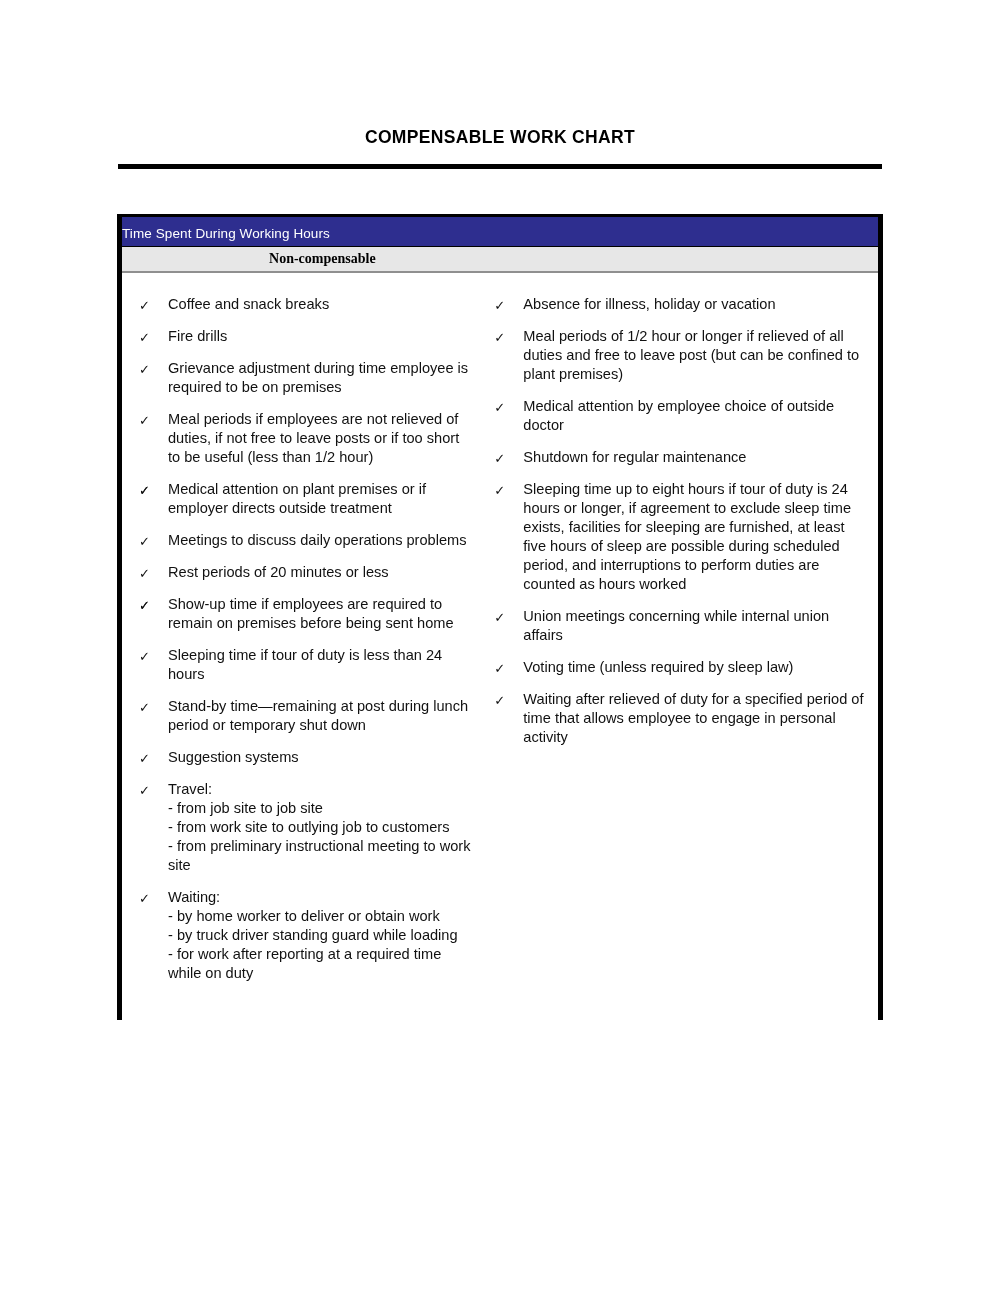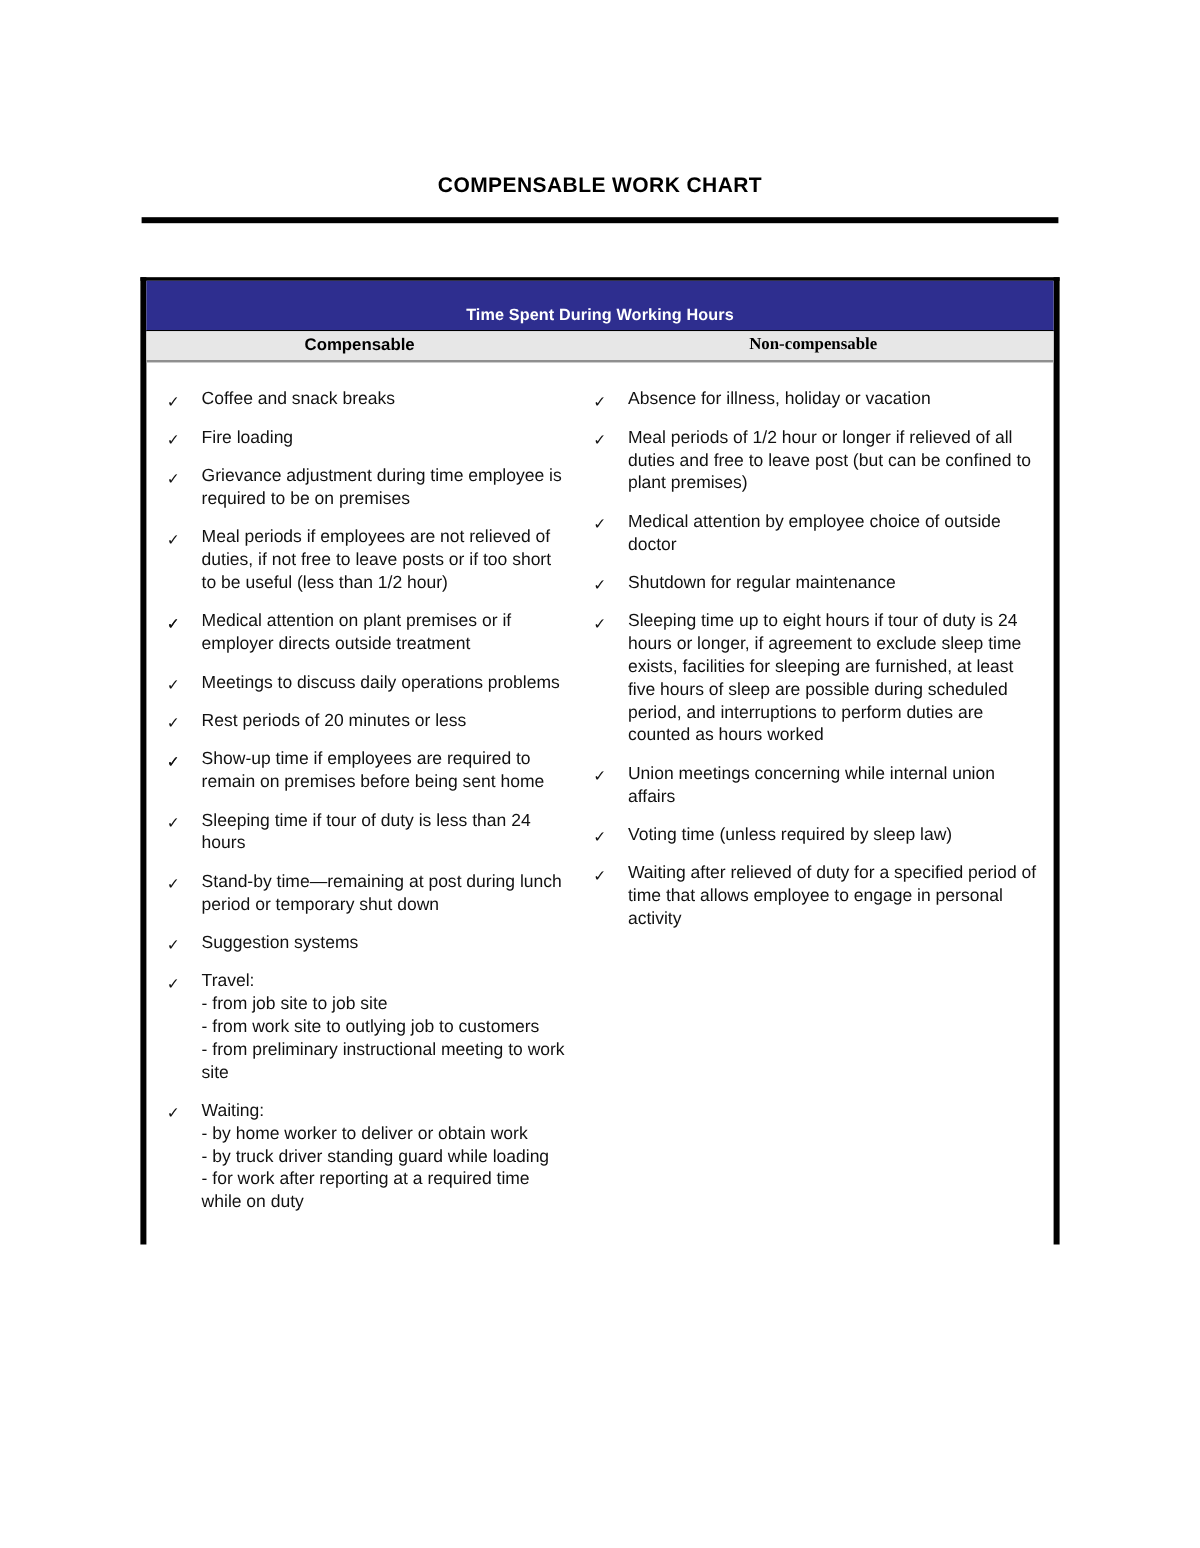--- a/index.html
+++ b/index.html
@@ -11,21 +11,21 @@
   body {
     font-family: "Liberation Sans", sans-serif;
     color: #000000;
     -webkit-font-smoothing: antialiased;
   }
 
   .page {
     position: relative;
     width: 1000px;
     height: 1020px;
-    margin: 17px auto;
+    margin: 0 auto;
     background: #ffffff;
     overflow: hidden;
     box-sizing: border-box;
   }
 
   
   .doc-title {
     position: absolute;
     left: 118px;
     top: 114px;
@@ -58,24 +58,24 @@
     border-right: 5px solid #000000;
     border-top: 3px solid #000000;
     border-bottom: 3px solid #9a9a9a;
     background: #ffffff;
   }
 
   .band-title {
     background: #2e2e8f;
     color: #ffffff;
     font-size: 13.5px;
-    font-weight: bold;
-    text-align: center;
+    font-weight: normal;
+    text-align: left;
     line-height: 18px;
-    padding: 20px 0 3px 0;
+    padding: 8px 0 3px 0;
     border-bottom: 1px solid #000000;
     letter-spacing: 0.1px;
   }
 
   .band-subhead {
     display: flex;
     background: #e7e7e7;
     border-bottom: 2px solid #8f8f8f;
   }
   .band-subhead .col {
@@ -148,35 +148,34 @@
 
   <h1 class="doc-title">COMPENSABLE WORK CHART</h1>
 
   <div class="title-rule"></div>
 
   <div class="chart-table">
 
     <div class="band-title">Time Spent During Working Hours</div>
 
     <div class="band-subhead">
-      <div class="col left">Compensable</div>
       <div class="col right">Non-compensable</div>
     </div>
 
     <div class="chart-body">
 
       <div class="chart-col left">
         <ul class="check-list" id="list-compensable">
             <li>
               <span class="check-icon">✓</span>
               <span class="item-text">Coffee and snack breaks</span>
             </li>
             <li>
               <span class="check-icon">✓</span>
-              <span class="item-text">Fire loading</span>
+              <span class="item-text">Fire drills</span>
             </li>
             <li>
               <span class="check-icon">✓</span>
               <span class="item-text">Grievance adjustment during time employee is required to be on premises</span>
             </li>
             <li>
               <span class="check-icon">✓</span>
               <span class="item-text">Meal periods if employees are not relieved of duties, if not free to leave posts or if too short to be useful (less than 1/2 hour)</span>
             </li>
             <li>

